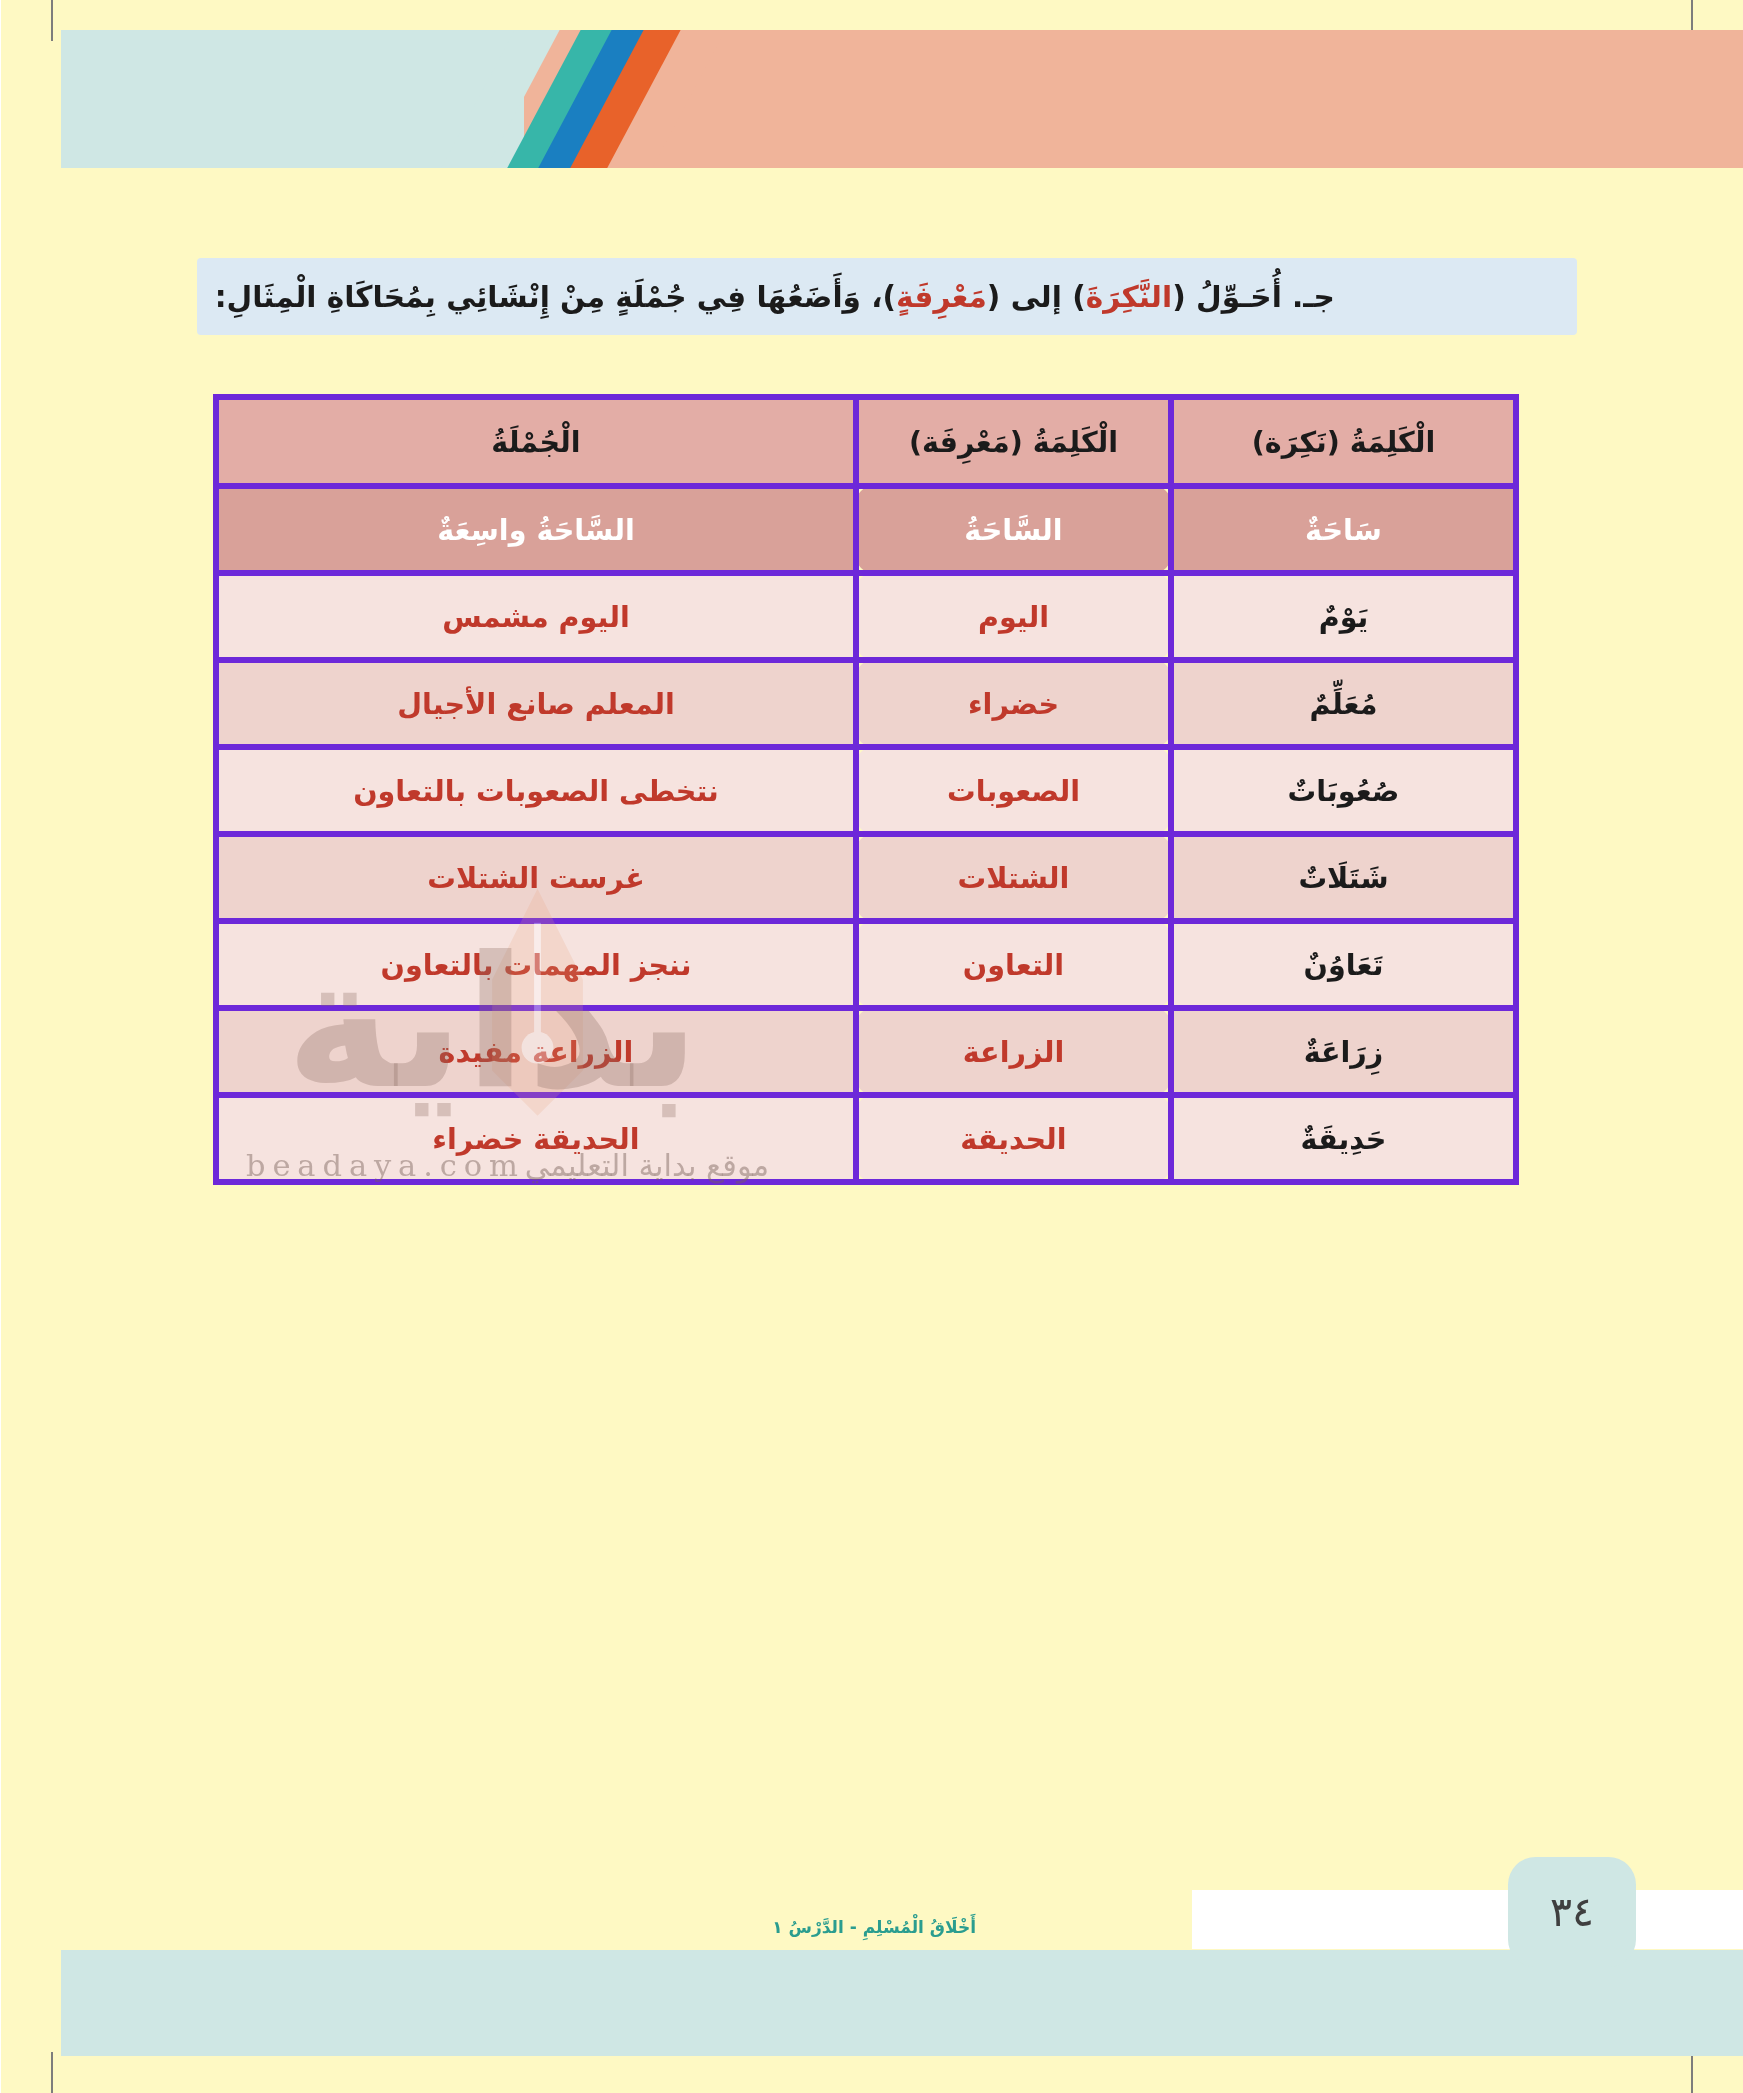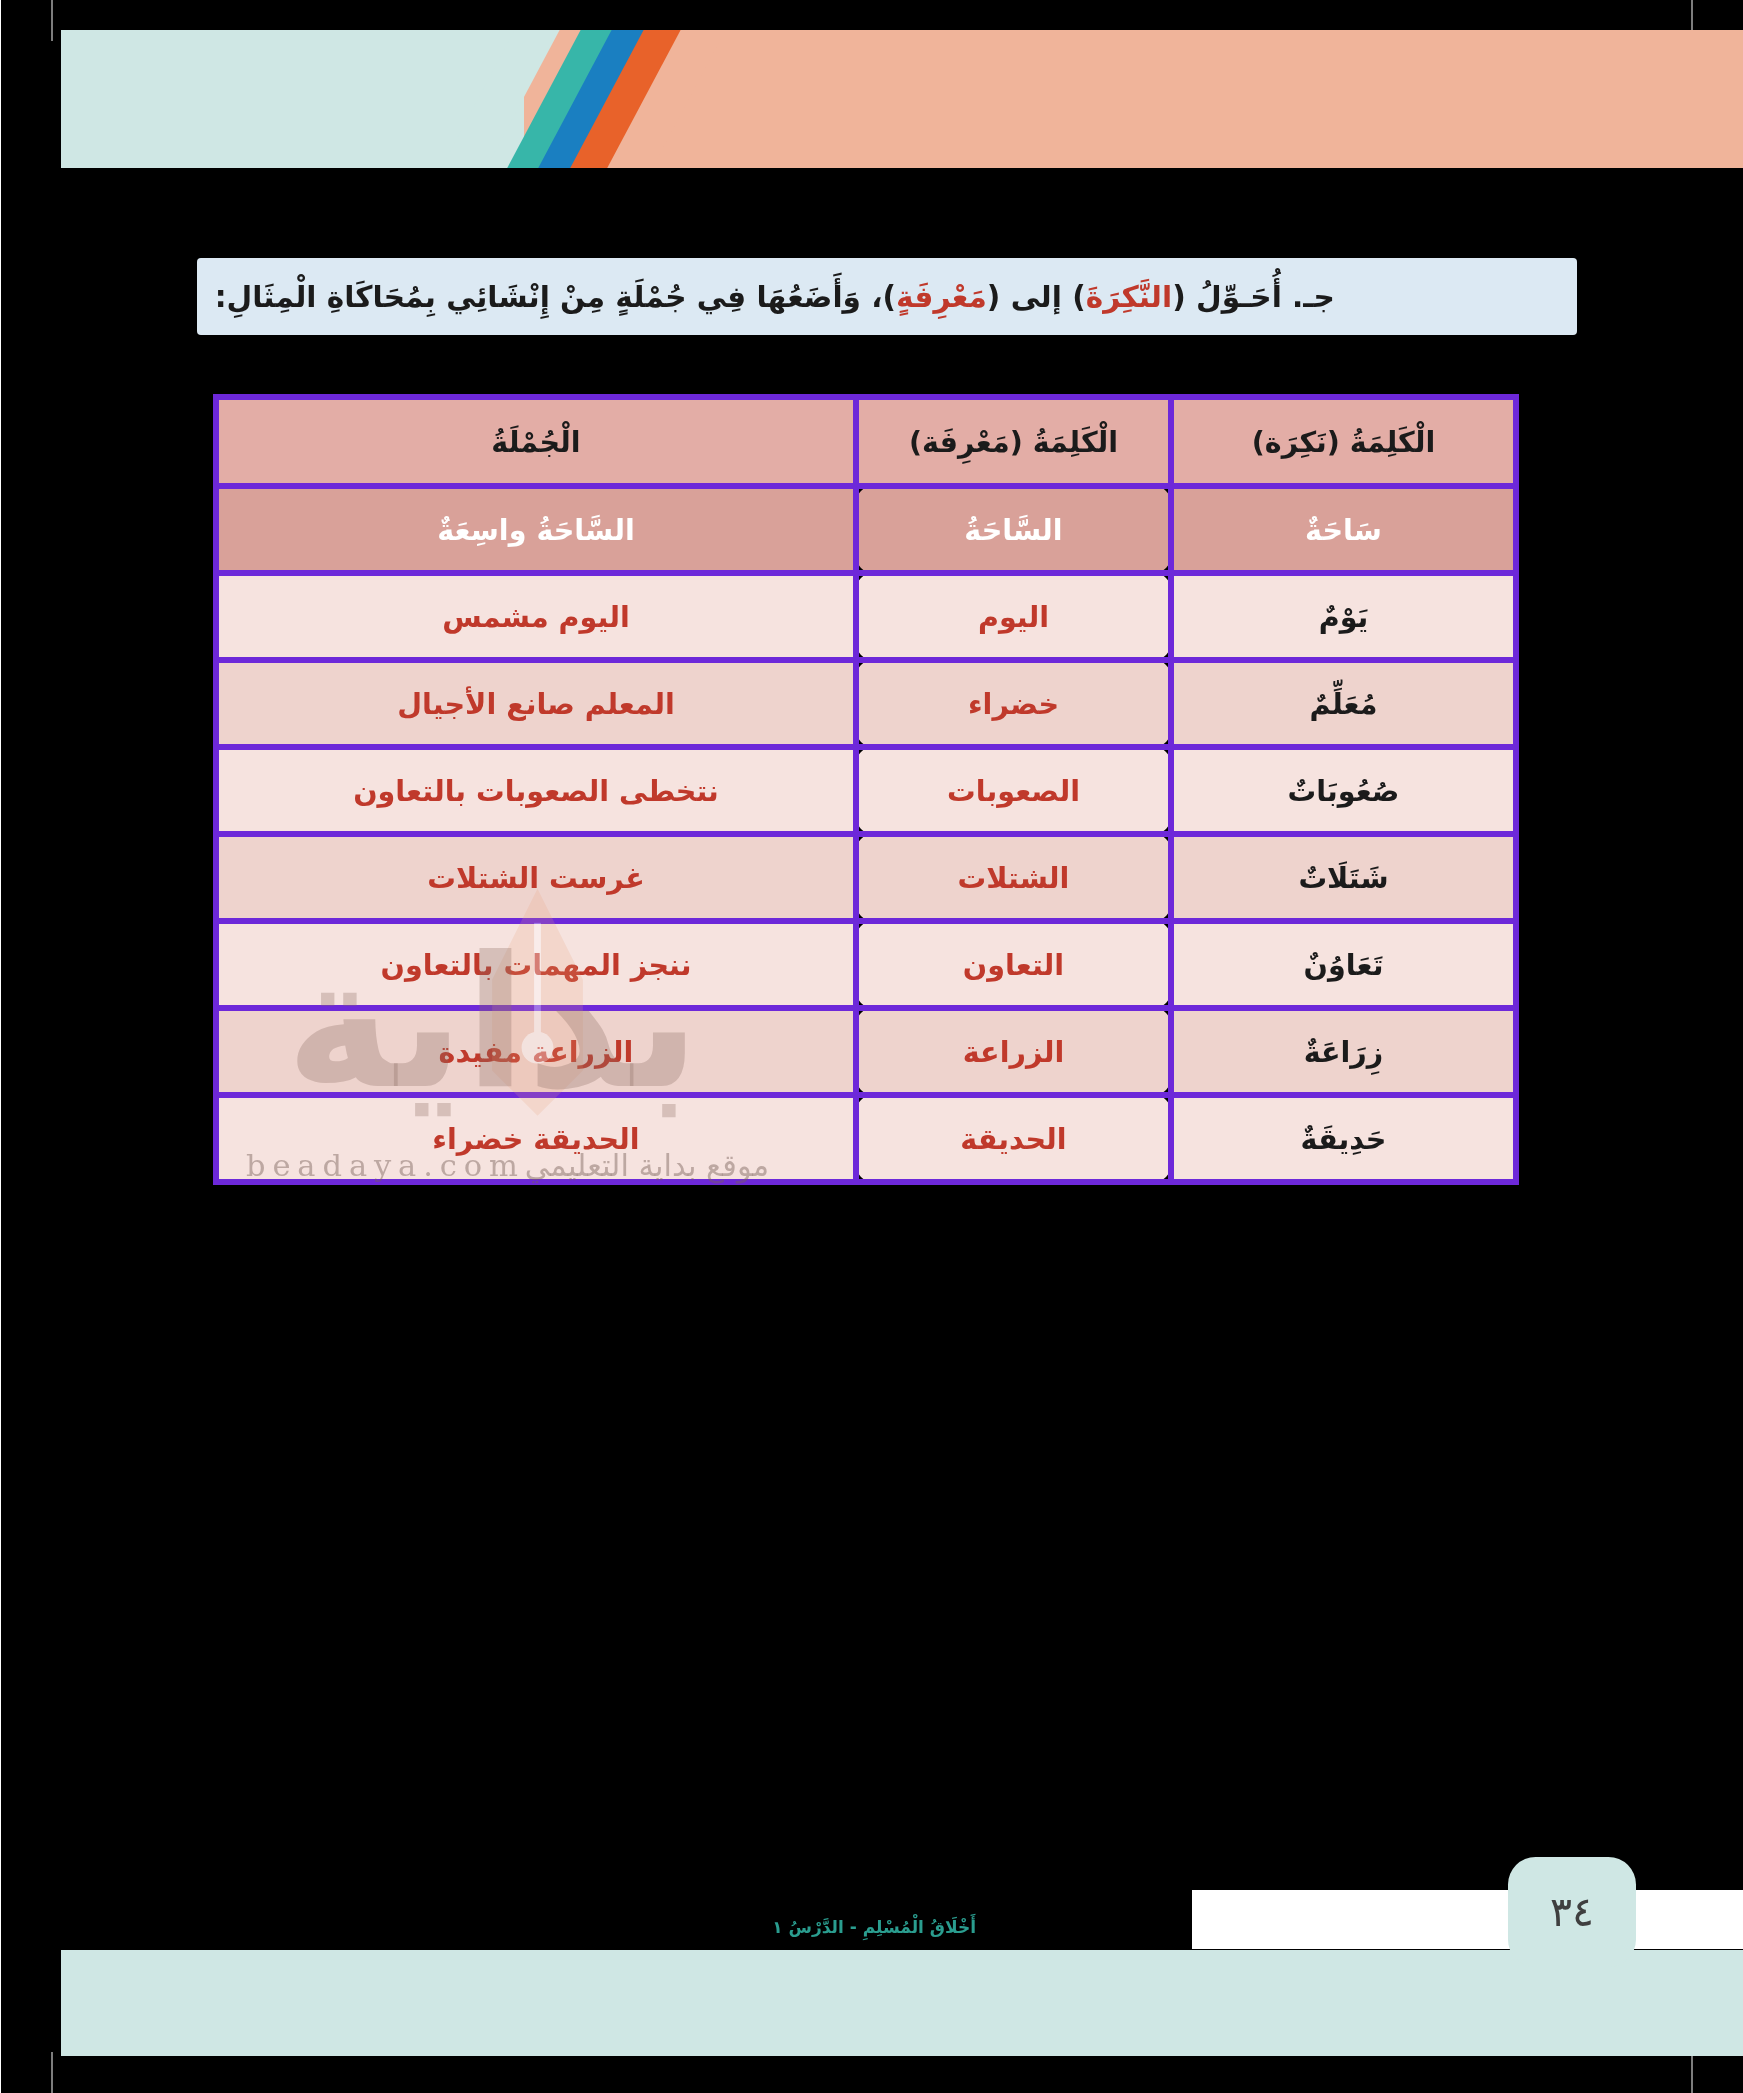--- a/index.html
+++ b/index.html
@@ -12,21 +12,21 @@
     height: 2093px;
     position: relative;
     font-family: "Liberation Sans", sans-serif;
     overflow: hidden;
   }
 
   
   .page {
     position: absolute;
     inset: 0;
-    background: #000000;
+    background: #fef9c3;
   }
   .crop-mark {
     position: absolute;
     background: #7d7d7d;
   }
   .cm-tl-v { left: 51px; top: 0; width: 2px; height: 41px; }
   .cm-tr-v { right: 51px; top: 0; width: 2px; height: 41px; }
   .cm-bl-v { left: 51px; bottom: 0; width: 2px; height: 41px; }
   .cm-br-v { right: 51px; bottom: 0; width: 2px; height: 41px; }
 

